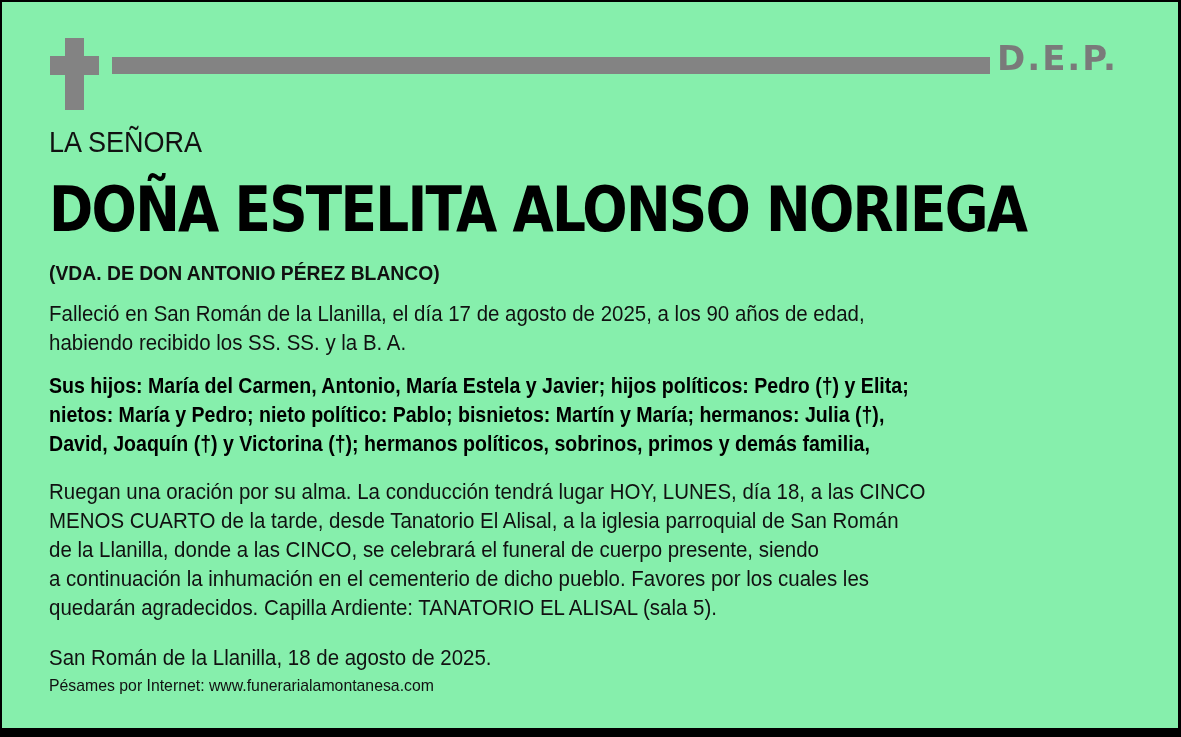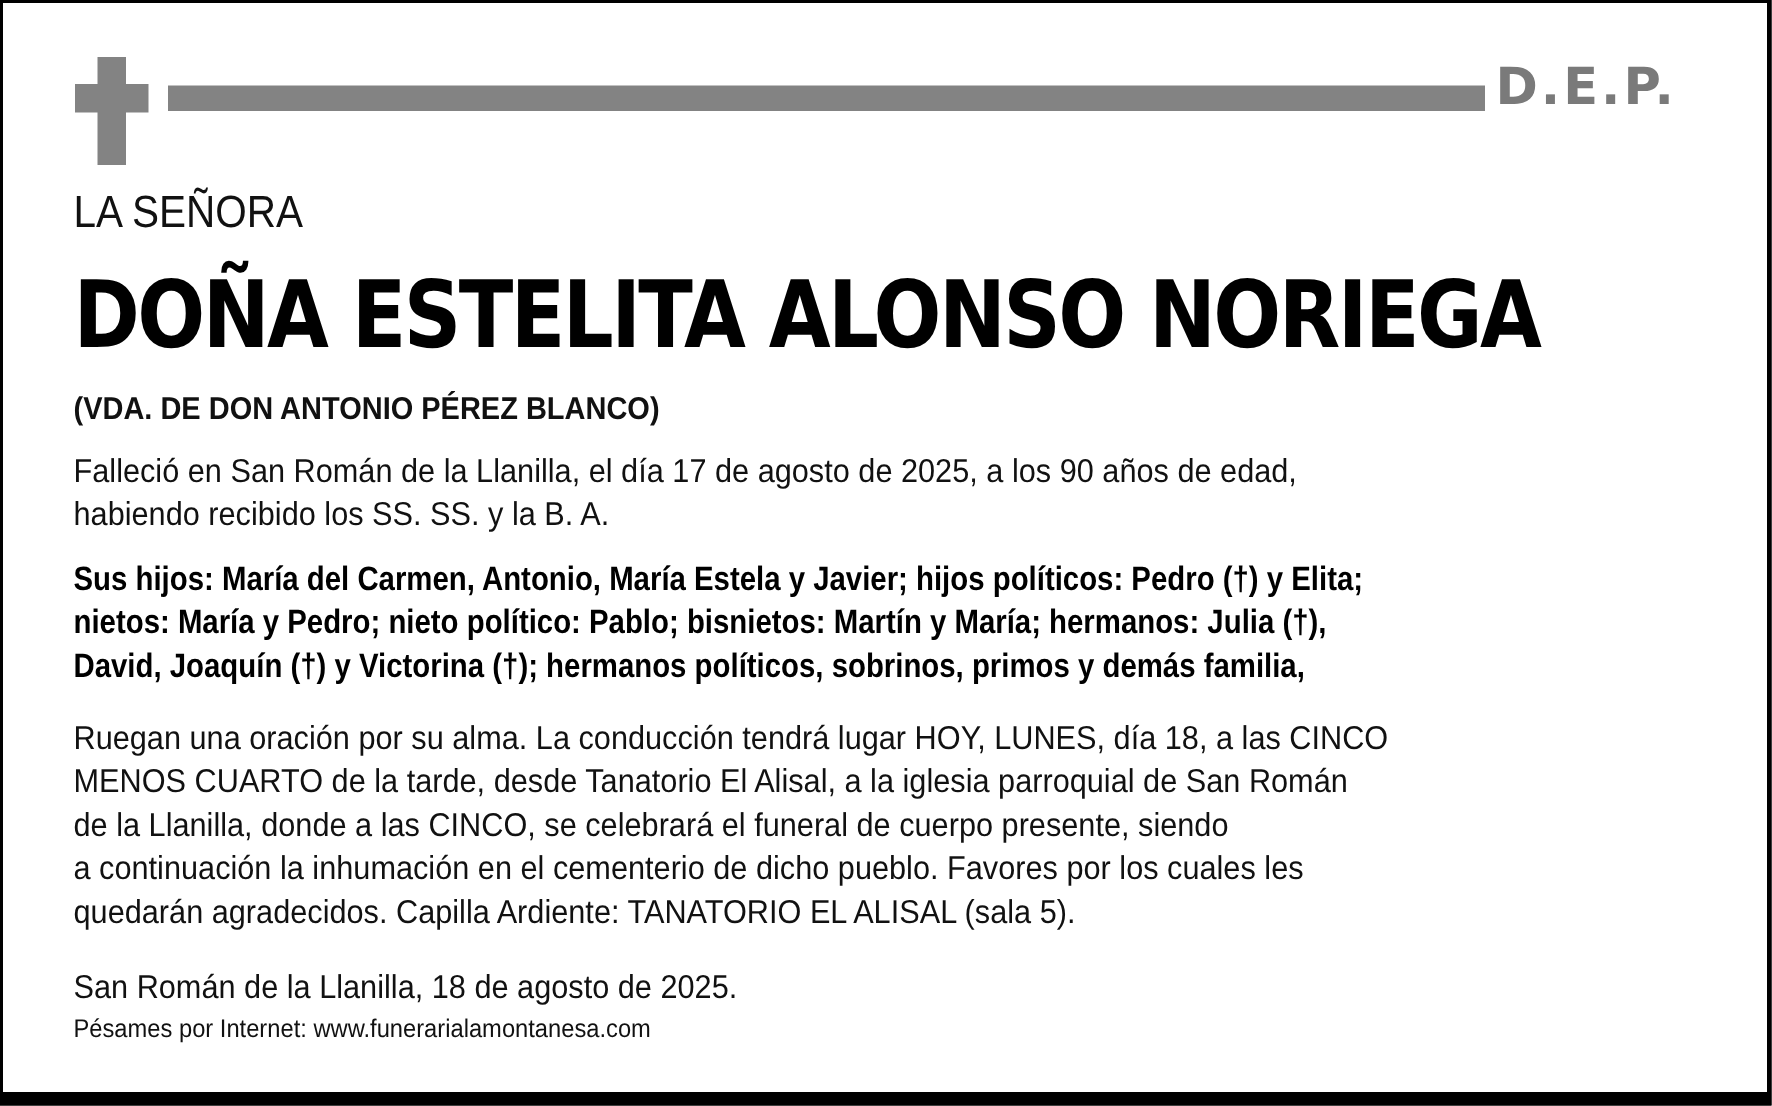--- a/index.html
+++ b/index.html
@@ -1,19 +1,19 @@
 <!DOCTYPE html>
 <html><head>
   <meta charset="utf-8">
   <style>
     html, body { margin: 0; padding: 0; background: #000; }
     body { width: 1181px; height: 737px; position: relative; overflow: hidden; }
     .card {
       position: absolute; left: 2px; top: 2px; width: 1176px; height: 726px;
-      background: #ffffff;
+      background: #86efac;
     }
     .cross-v { position: absolute; left: 63px; top: 36px; width: 19px; height: 72px; background: #838383; }
     .cross-h { position: absolute; left: 48px; top: 54px; width: 49px; height: 19px; background: #838383; }
     .rule { position: absolute; left: 110px; top: 55px; width: 878px; height: 17px; background: #838383; }
     .dep {
       position: absolute; left: 995px; top: 36px;
       font-family: "DejaVu Sans", sans-serif; font-weight: bold; font-size: 34px;
       color: #7a7a7a; letter-spacing: 2px; line-height: 40px;
     }
     .txt { position: absolute; left: 47px; font-family: "Liberation Sans", sans-serif; color: #111; white-space: nowrap; }

